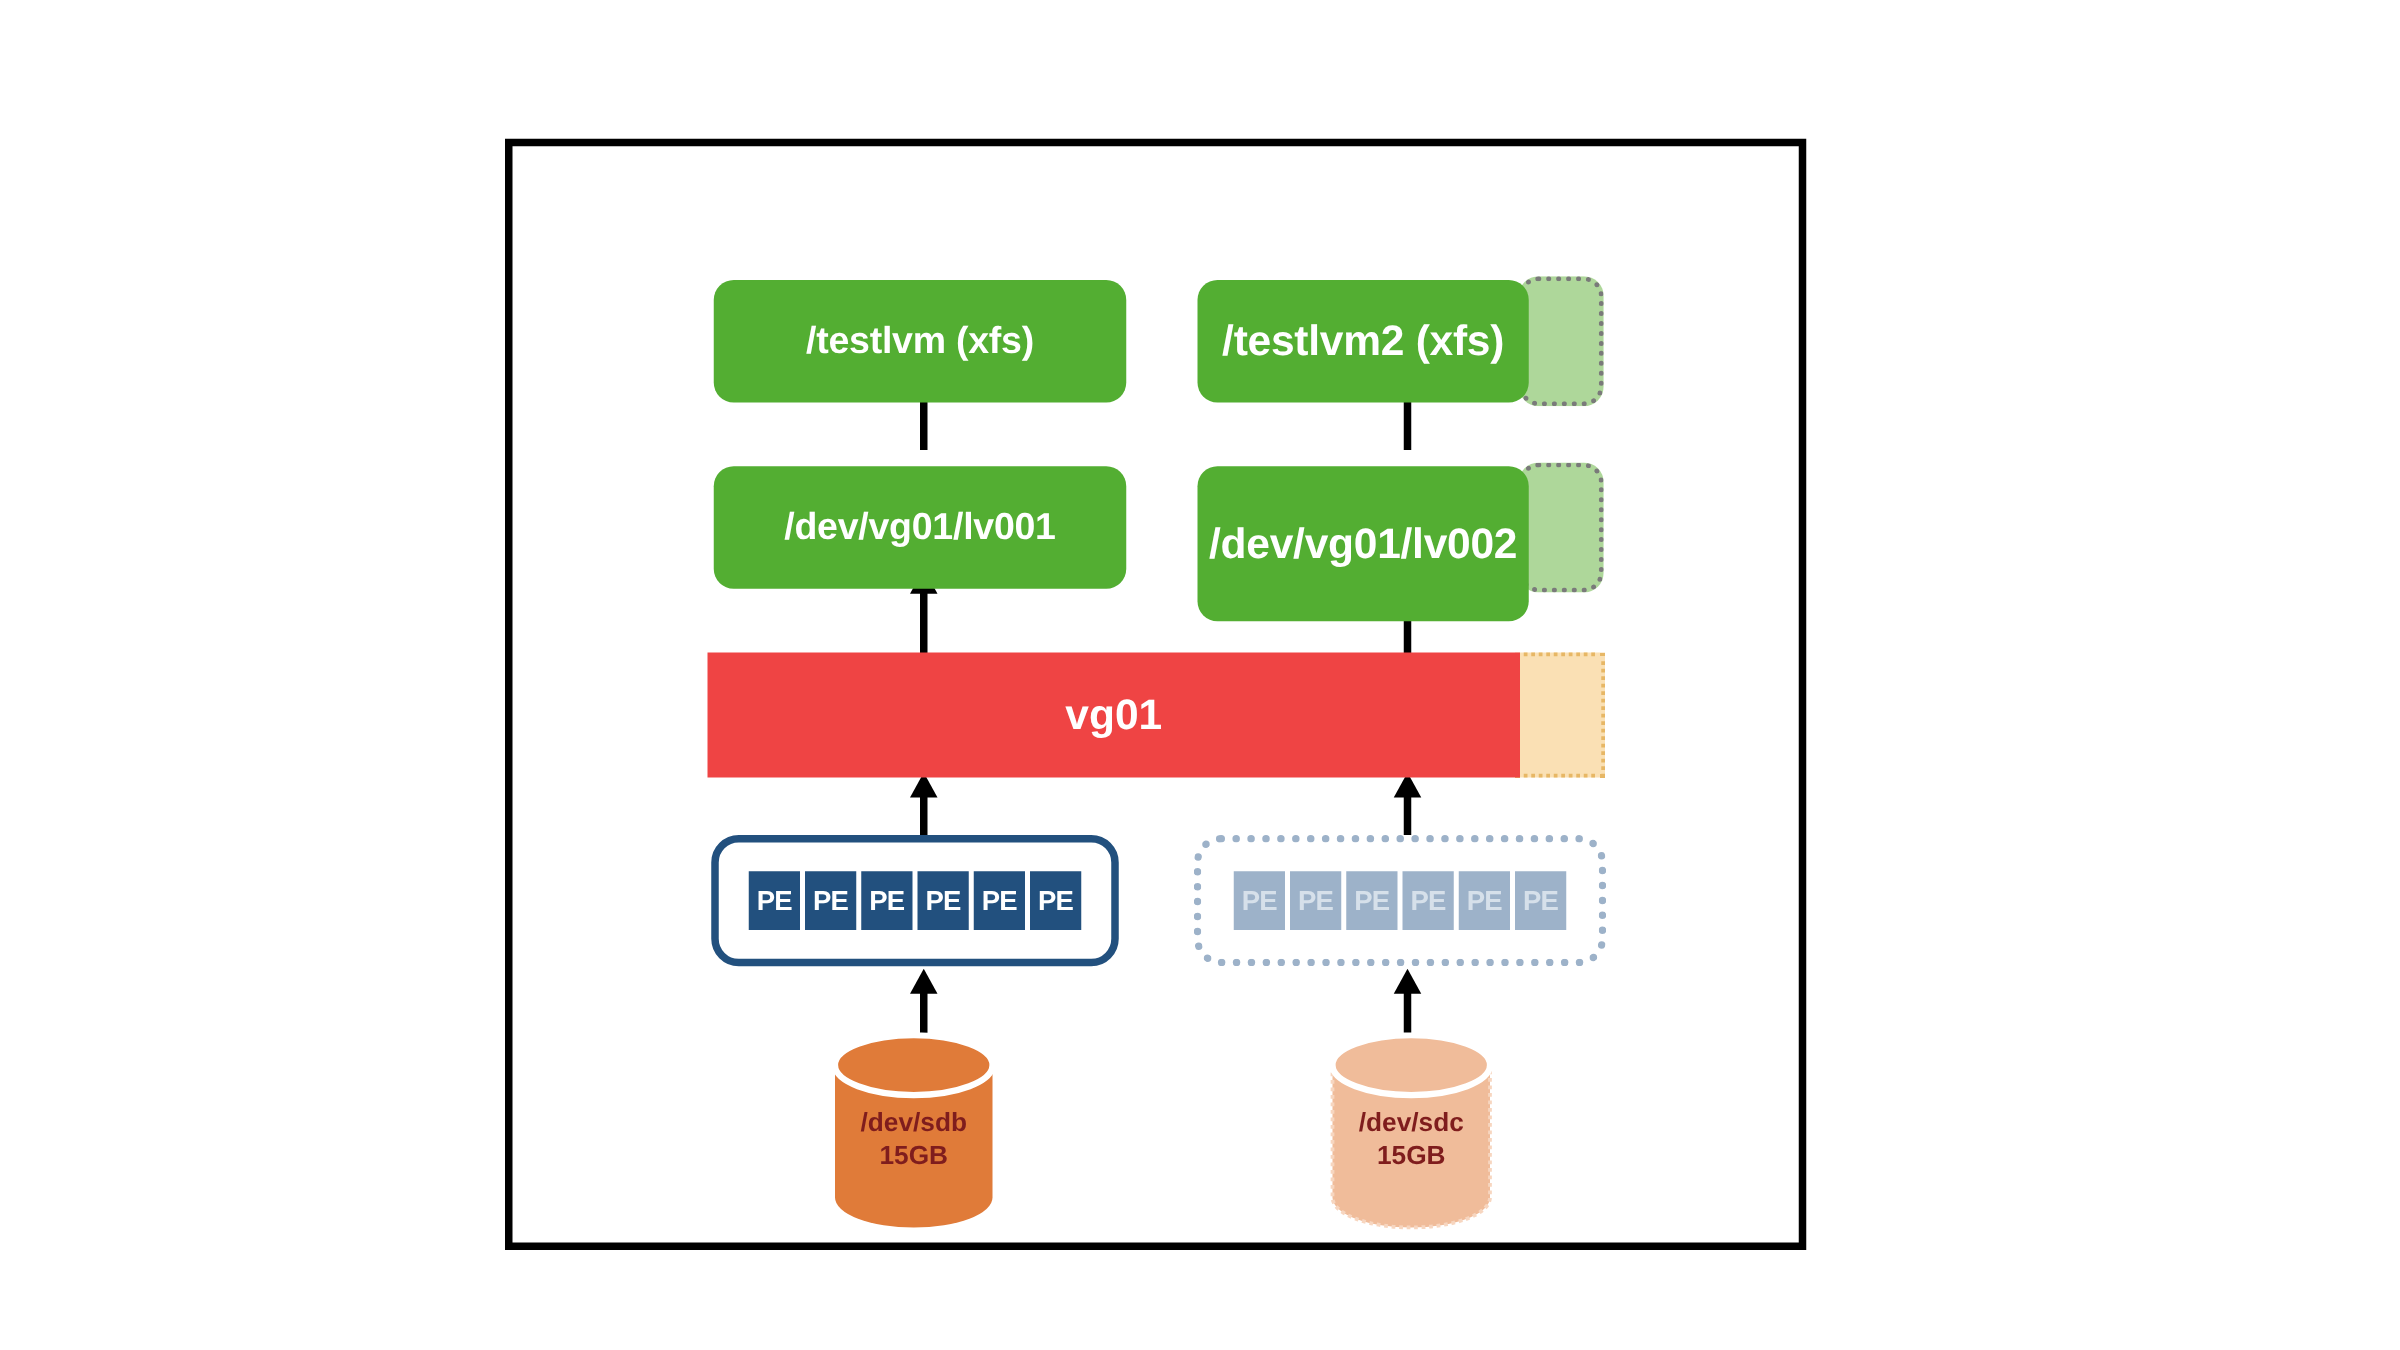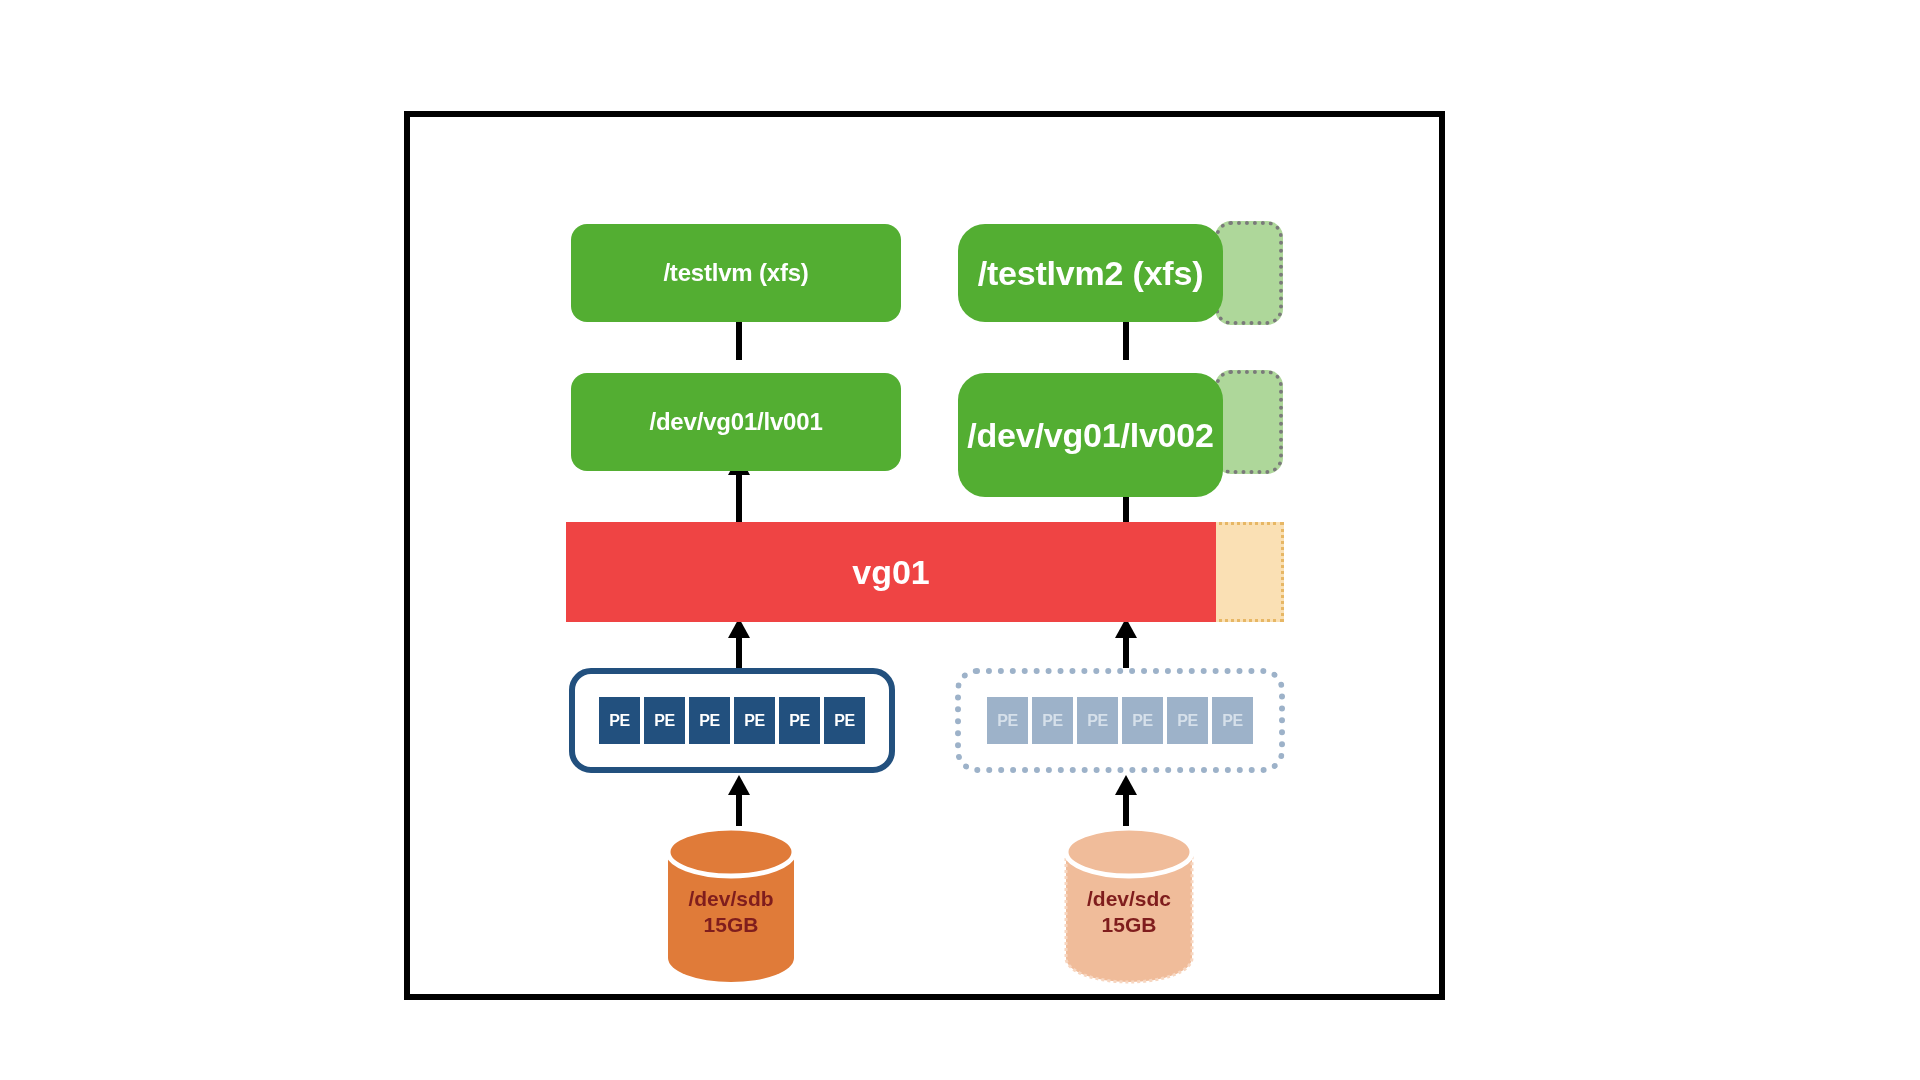--- a/index.html
+++ b/index.html
@@ -39,22 +39,22 @@
     border-radius: 16px;
     background: #53AE32;
     display: flex;
     align-items: center;
     justify-content: center;
     color: #ffffff;
     font-weight: bold;
     letter-spacing: -0.2px;
     z-index: 4;
   }
-  .gbox.left  { font-size: 24px; }
-  .gbox.right { font-size: 34px; border-radius: 27px; }
+  .gbox.left  { font-size: 30px; }
+  .gbox.right { font-size: 34px; }
 
   
   .gext {
     border-radius: 16px;
     background: #AED79A;
     border: 4px dotted #7A7A7A;
     z-index: 3;
   }
 
   
@@ -96,21 +96,21 @@
   }
   .pe-row { display: flex; gap: 4px; }
   .pe-cell {
     width: 41px;
     height: 47px;
     display: flex;
     align-items: center;
     justify-content: center;
     color: #ffffff;
     font-weight: bold;
-    font-size: 16px;
+    font-size: 22px;
     letter-spacing: -0.5px;
   }
   .pe-cell.solid  { background: #22507E; color: #ffffff; }
   .pe-cell.faded  { background: #9DB2C9; color: #D6E0EA; }
 
   
   .cyl { z-index: 4; }
   .cyl svg { display: block; }
   .cyl-label {
     position: absolute;

